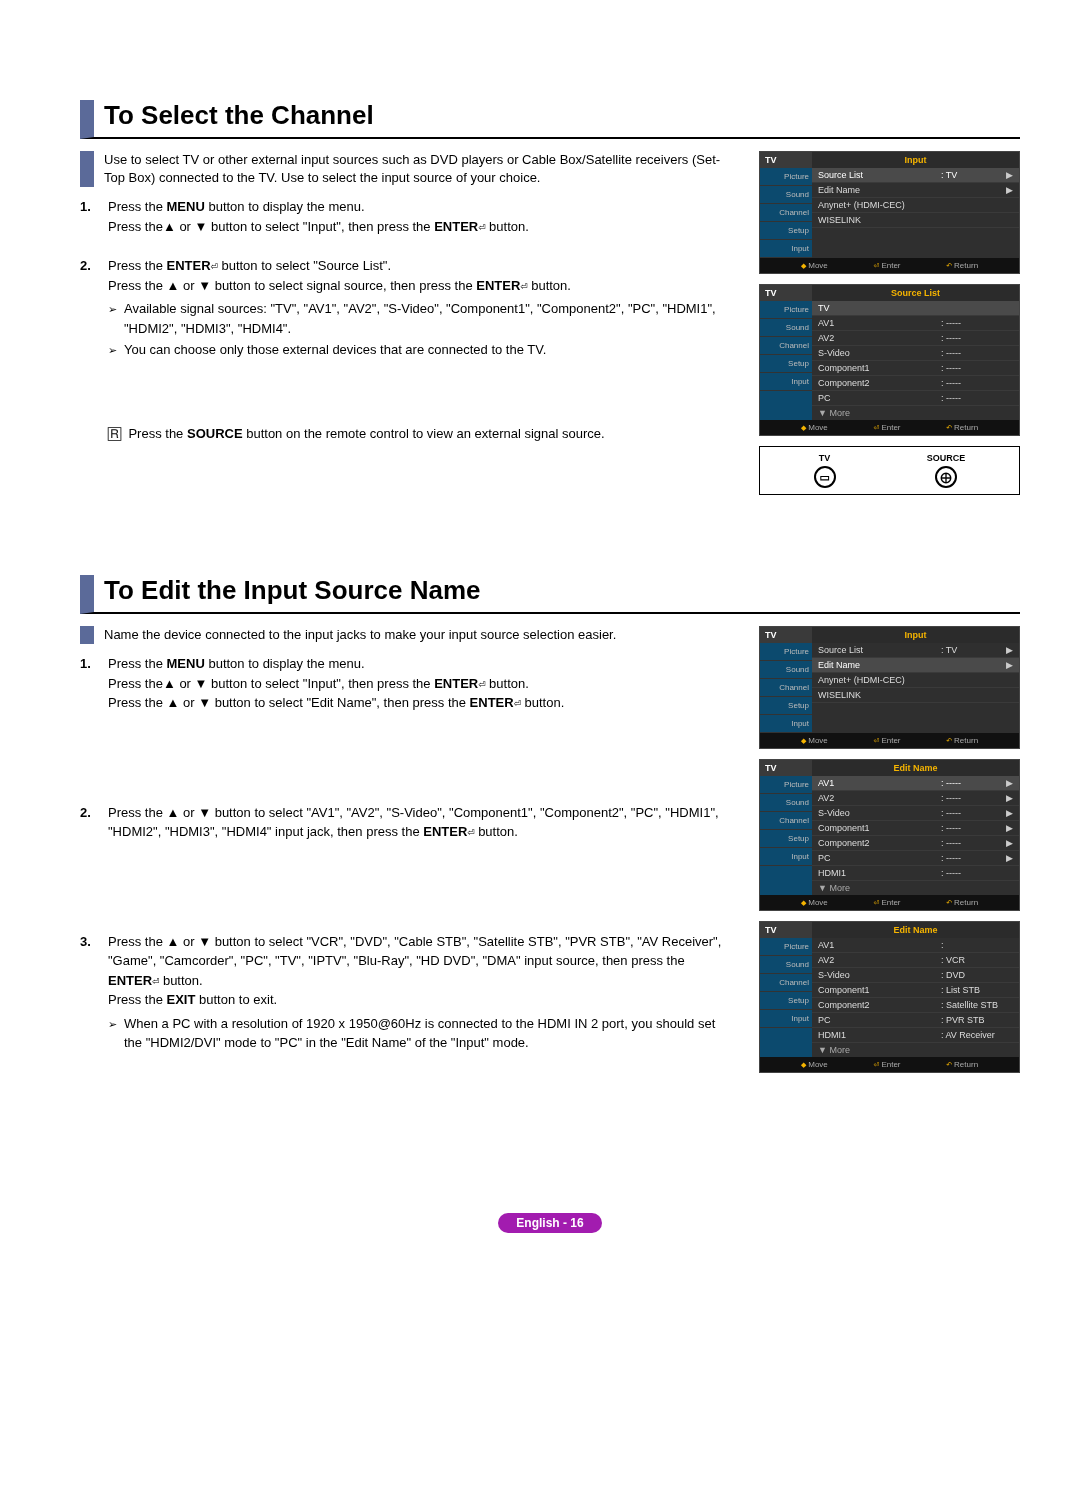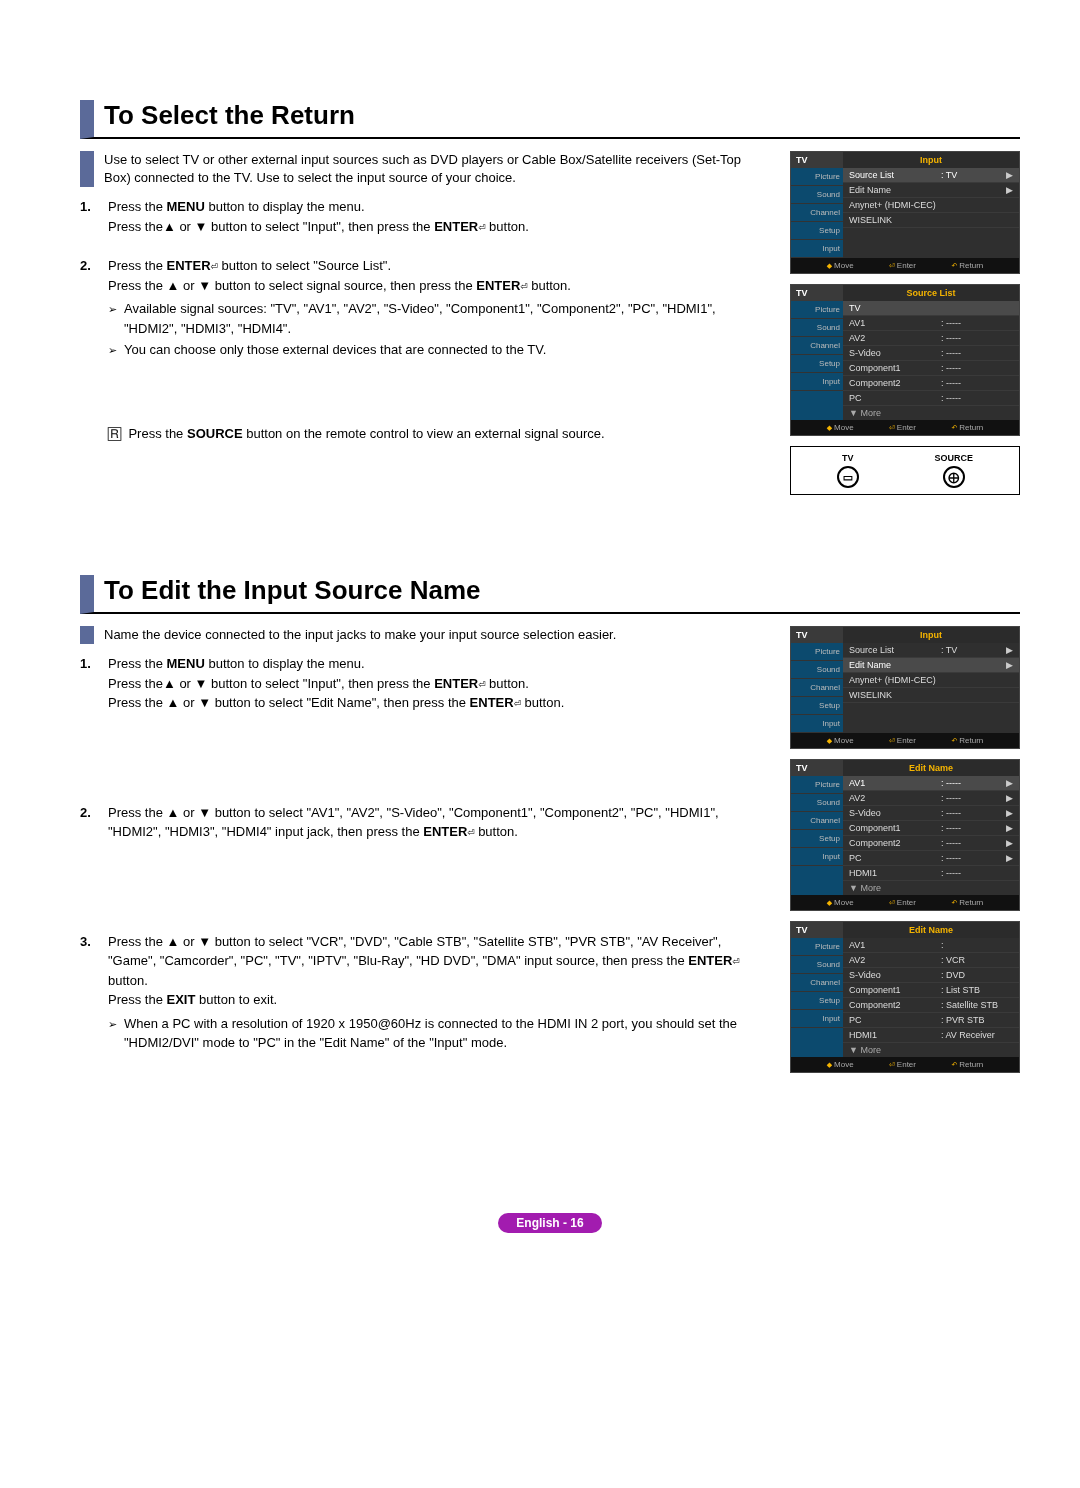--- a/index.html
+++ b/index.html
@@ -1,21 +1,21 @@
 <!DOCTYPE html>
 <html><head>
 <meta charset="utf-8">
 <style>
   * { box-sizing: border-box; margin: 0; padding: 0; }
   body { background: #fff; font-family: Arial, Helvetica, sans-serif; font-size: 13px; color: #000; width: 1080px; margin: 0 auto; padding: 100px 60px 40px 80px; }
   .section { margin-bottom: 80px; }
   .section-title { font-size: 26px; font-weight: bold; border-bottom: 2px solid #000; border-left: 14px solid #5b6a99; padding-left: 10px; padding-bottom: 6px; margin-bottom: 12px; }
   .section-body { display: flex; gap: 28px; justify-content: center; }
   .left-col { flex: 1; }
-  .right-col { width: 230px; display:flex; flex-direction:column; gap:10px; }
+  .right-col { width: 261px; display:flex; flex-direction:column; gap:10px; }
   .intro { border-left: 14px solid #5b6a99; padding-left: 10px; margin-bottom: 10px; line-height:1.4; }
   ol.steps { list-style: none; counter-reset: step; }
   ol.steps > li { counter-increment: step; position: relative; padding-left: 28px; margin-bottom: 20px; line-height:1.5; }
   ol.steps > li::before { content: counter(step) "."; position: absolute; left: 0; font-weight: bold; }
   .note { padding-left: 28px; margin-top: 30px; line-height:1.5; }
   .sublist { margin-top: 4px; }
   .sublist div { position:relative; padding-left: 16px; margin-top:2px; }
   .sublist div::before { content:"➢"; position:absolute; left:0; font-size:11px; top:2px;}
   .glyph { font-family: monospace; font-size: 12px; }
   .big-gap { margin-top: 64px; }
@@ -45,21 +45,21 @@
   .remote .btn { display:flex; flex-direction:column; align-items:center; gap:3px;}
   .remote .circle { width:22px; height:22px; border:2px solid #000; border-radius:50%; display:flex; align-items:center; justify-content:center; font-size:11px;}
 
   .footer { text-align:center; margin-top:140px; font-size:12px; }
   .footer .pill { display:inline-block; background:#a21caf; color:#fff; border-radius:12px; padding:3px 18px; font-weight:bold;}
 </style>
 </head>
 <body>
 
 <div class="section">
-  <div class="section-title">To Select the Return</div>
+  <div class="section-title">To Select the Channel</div>
   <div class="section-body">
     <div class="left-col">
       <div class="intro">Use to select TV or other external input sources such as DVD players or Cable Box/Satellite receivers (Set-Top Box) connected to the TV. Use to select the input source of your choice.</div>
       <ol class="steps">
         <li>
           <span>Press the </span><b>MENU</b><span> button to display the menu.</span><br>
           <span>Press the▲ or ▼ button to select "Input", then press the </span><b>ENTER</b><span class="glyph">⏎</span><span> button.</span>
         </li>
         <li>
           <span>Press the </span><b>ENTER</b><span class="glyph">⏎</span><span> button to select "Source List".</span><br>

